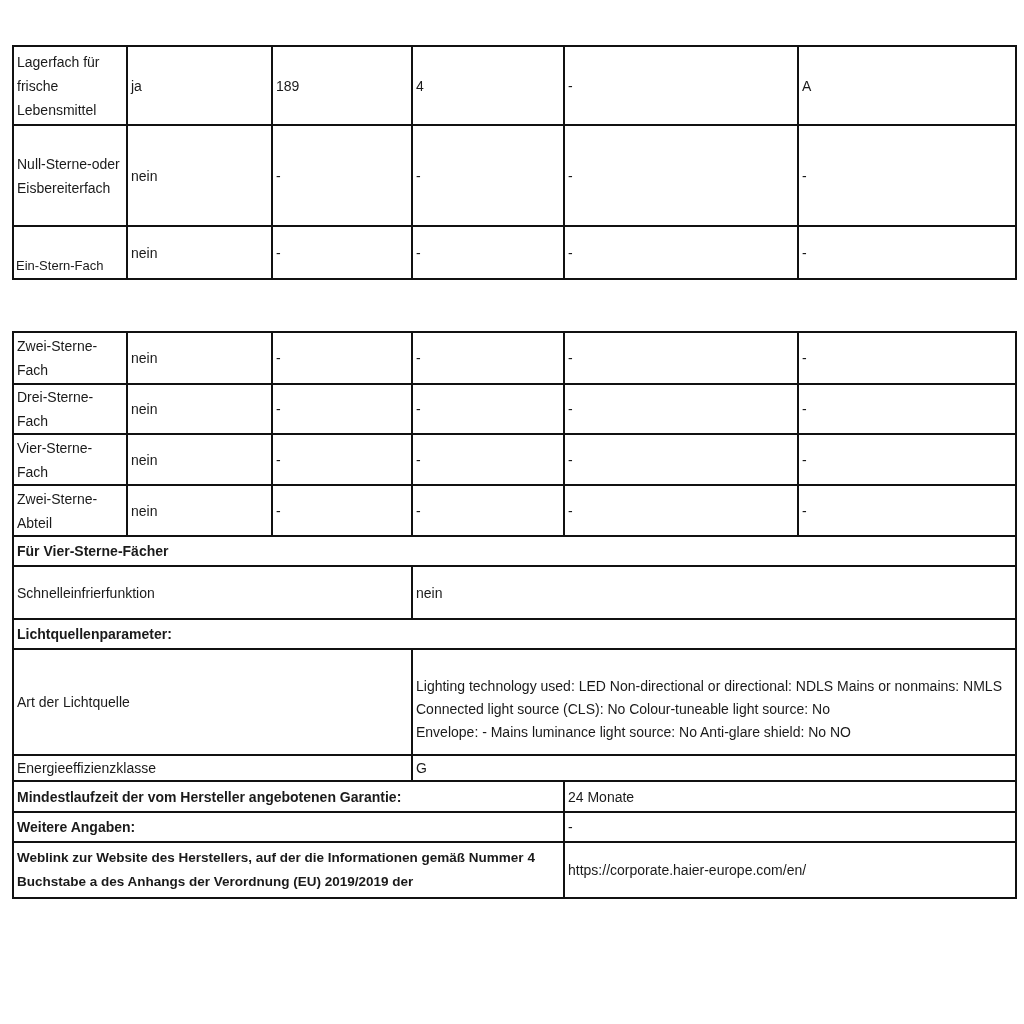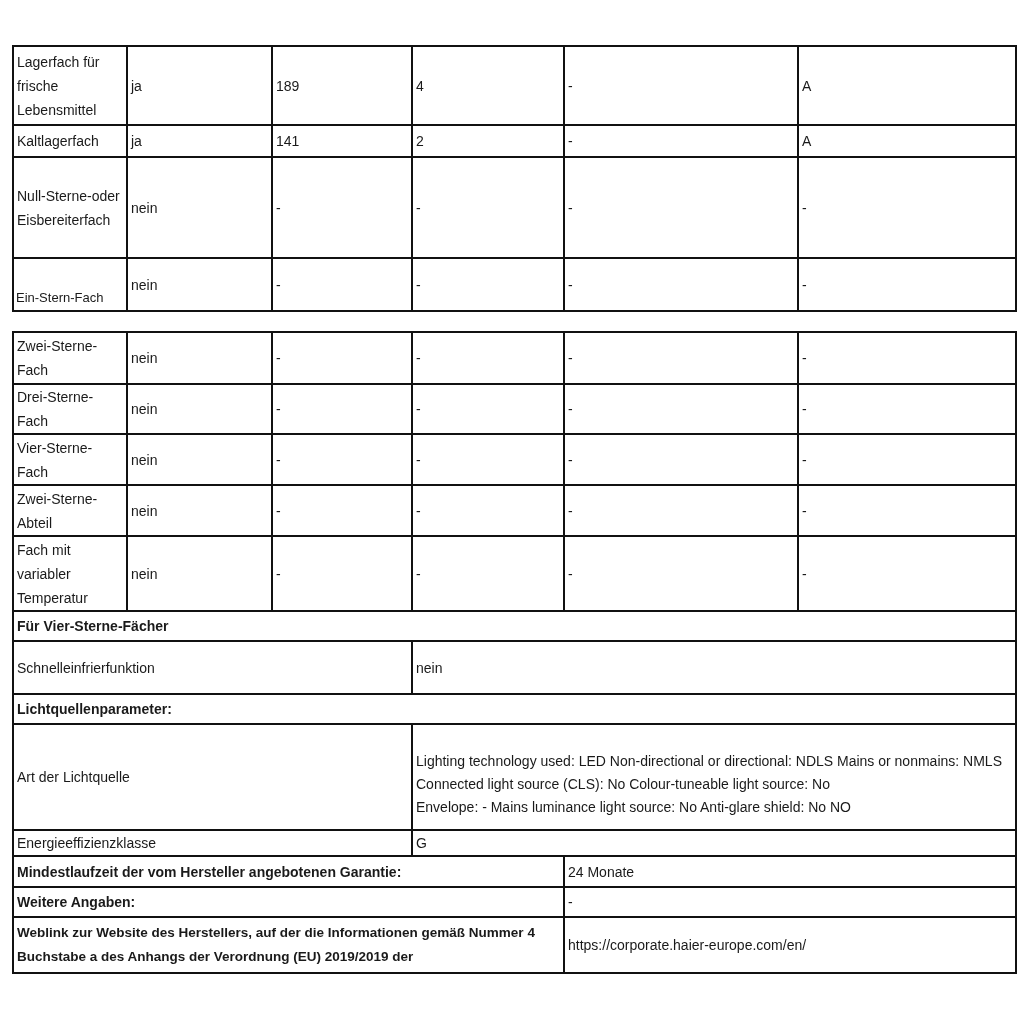--- a/index.html
+++ b/index.html
@@ -26,28 +26,20 @@
     <col style="width:152px">
       <col style="width:234px">
       <col style="width:218px">
   </colgroup>
   <tbody>
       <tr style="height:79px">
     <td>Lagerfach für frische Lebensmittel</td>
     <td class="c">ja</td>
     <td class="c">189</td>
     <td class="c">4</td>
-    <td class="c">-</td>
-    <td class="c">A</td>
-  </tr>
-  <tr style="height:32px">
-    <td>Kaltlagerfach</td>
-    <td class="c">ja</td>
-    <td class="c">141</td>
-    <td class="c">2</td>
     <td class="c">-</td>
     <td class="c">A</td>
   </tr>
   <tr style="height:101px">
     <td class="wrapcell">Null-Sterne-oder Eisbereiterfach</td>
     <td class="c">nein</td>
     <td class="c">-</td>
     <td class="c">-</td>
     <td class="c">-</td>
     <td class="c">-</td>
@@ -98,28 +90,20 @@
     <td class="c">-</td>
   </tr>
   <tr style="height:51px">
     <td>Zwei-Sterne-Abteil</td>
     <td class="c">nein</td>
     <td class="c">-</td>
     <td class="c">-</td>
     <td class="c">-</td>
     <td class="c">-</td>
   </tr>
-  <tr style="height:75px">
-    <td>Fach mit variabler Temperatur</td>
-    <td class="c">nein</td>
-    <td class="c">-</td>
-    <td class="c">-</td>
-    <td class="c">-</td>
-    <td class="c">-</td>
-  </tr>
   <tr style="height:30px">
     <td colspan="6" class="b">Für Vier-Sterne-Fächer</td>
   </tr>
   <tr style="height:53px">
     <td colspan="3">Schnelleinfrierfunktion</td>
     <td colspan="3">nein</td>
   </tr>
   <tr style="height:30px">
     <td colspan="6" class="b">Lichtquellenparameter:</td>
   </tr>

